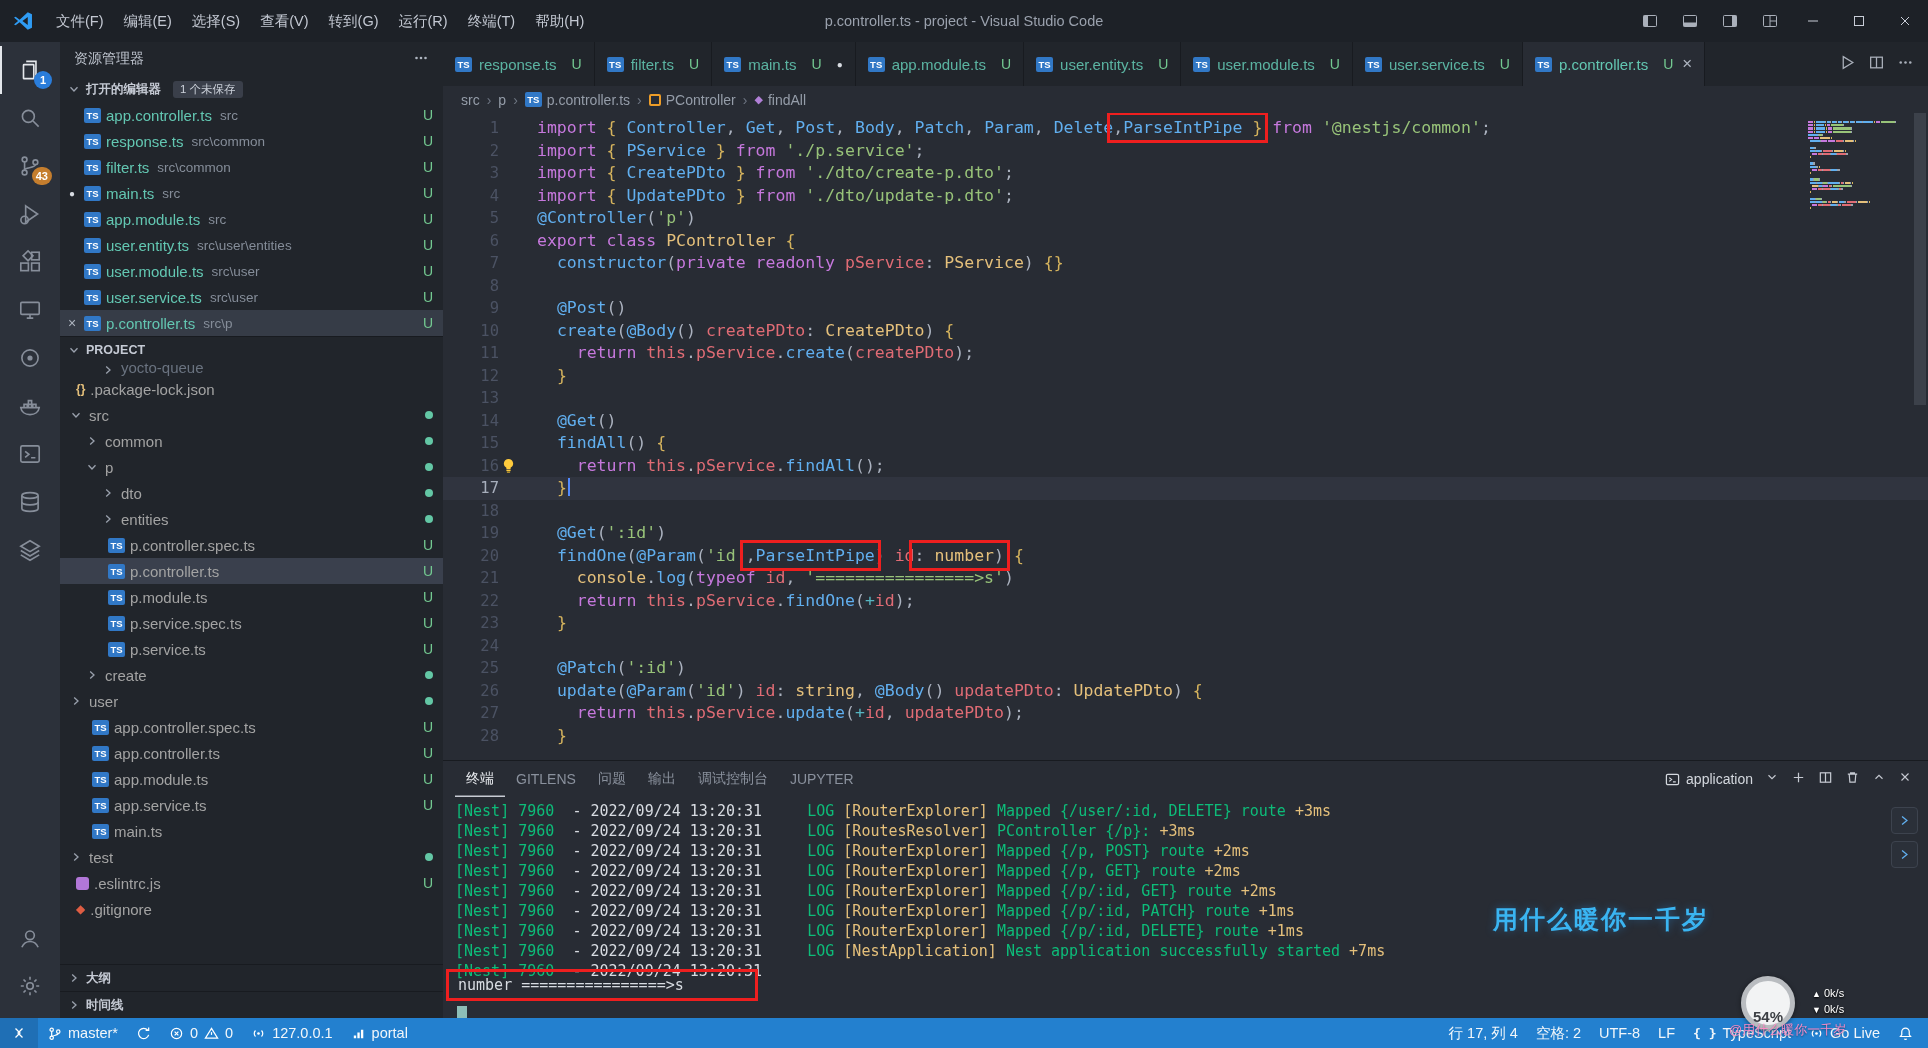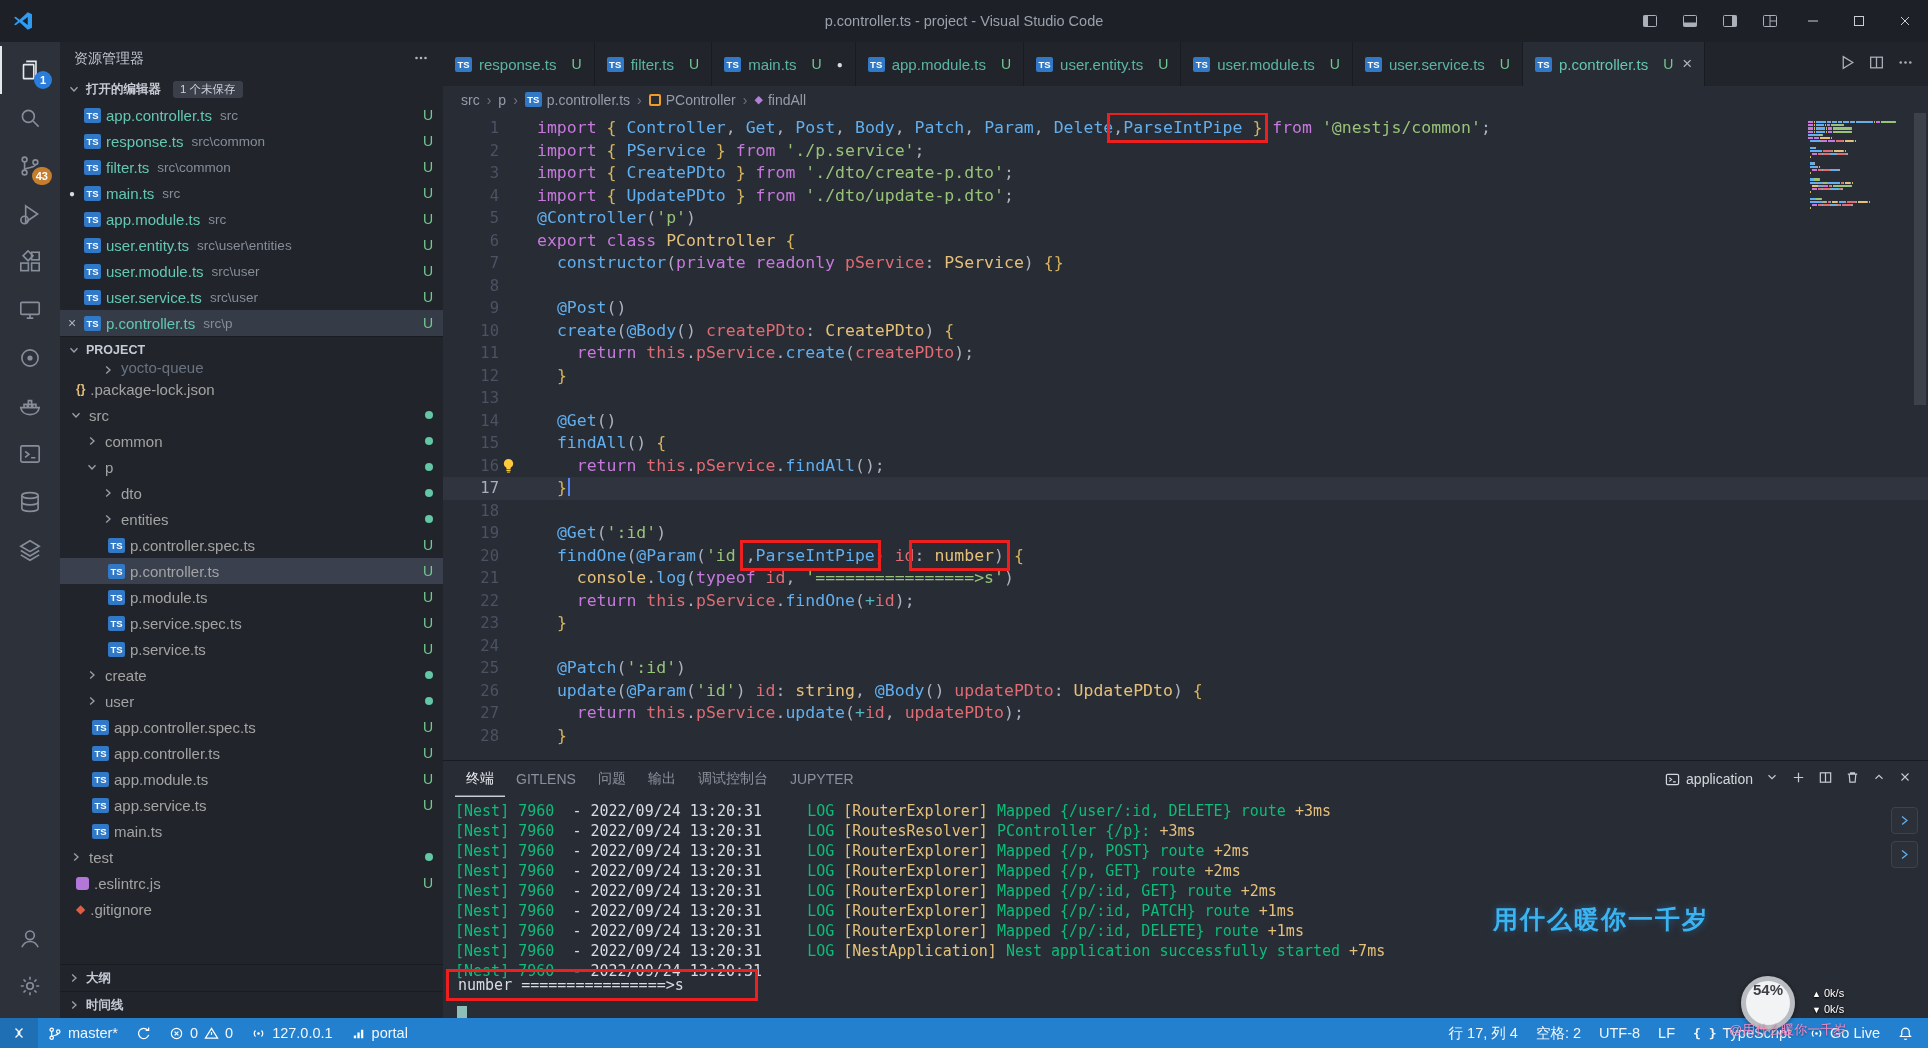--- a/index.html
+++ b/index.html
@@ -112,36 +112,46 @@
   
   .statusbar{height:30px;flex:none;background:#2380cf;display:flex;align-items:stretch;color:#f2f6fa;font-size:14.5px;position:relative;z-index:10;}
   .sb-item{display:flex;align-items:center;gap:6px;padding:0 9px;white-space:nowrap;}
   .sb-remote{background:#1f6fb5;padding:0 11px;}
   .sb-right{margin-left:auto;display:flex;align-items:center;padding-right:6px;}
   .statusbar svg{stroke:#fff;fill:none;stroke-width:1.3;}
   .sb-braces{font-family:"DejaVu Sans Mono",monospace;font-size:13px;font-weight:700;}
 
   
   .wm-big{position:absolute;left:1493px;top:903px;font-size:25px;font-weight:700;color:#3ab5f2;letter-spacing:2px;text-shadow:0 0 8px rgba(40,150,240,.45);z-index:50;}
-  .rec-circle{position:absolute;left:1741px;top:976px;width:54px;height:54px;border-radius:50%;background:#f2f3f4;border:5px solid #b9bcc0;display:flex;align-items:flex-start;justify-content:center;color:#3c3f44;font-weight:700;font-size:15px;z-index:60;box-shadow:0 1px 5px rgba(0,0,0,.45);}
+  .rec-circle{position:absolute;left:1741px;top:976px;width:54px;height:54px;border-radius:50%;background:#f2f3f4;border:5px solid #b9bcc0;display:flex;align-items:flex-end;justify-content:center;color:#3c3f44;font-weight:700;font-size:15px;z-index:60;box-shadow:0 1px 5px rgba(0,0,0,.45);}
   .net{position:absolute;left:1812px;top:986px;z-index:60;color:#fff;font-size:11px;line-height:15px;text-shadow:0 1px 2px #000;}
   .net .arr{font-size:9px;}
   .wm-corner{position:absolute;left:1729px;top:1021px;color:#ff8cc7;font-size:13px;z-index:70;opacity:.95;text-shadow:0 1px 2px rgba(0,0,0,.5);}
 </style>
 </head>
 <body>
 
 <div class="window">
 
   <div class="titlebar">
     <div class="vscode-logo">
       <svg width="22" height="22" viewBox="0 0 24 24">
           <path fill="#2f9cf4" d="M17.2 2.5L8.3 10.7 4 7.4 2.2 8.3l4.4 3.7-4.4 3.7 1.8.9 4.3-3.3 8.9 8.2 4.6-2.2V4.7L17.2 2.5zm0 5.2v8.6L11.4 12l5.8-4.3z"></path>
         </svg>
     </div>
+    <div class="menubar">
+        <div class="menu-item">文件(F)</div>
+        <div class="menu-item">编辑(E)</div>
+        <div class="menu-item">选择(S)</div>
+        <div class="menu-item">查看(V)</div>
+        <div class="menu-item">转到(G)</div>
+        <div class="menu-item">运行(R)</div>
+        <div class="menu-item">终端(T)</div>
+        <div class="menu-item">帮助(H)</div>
+      </div>
     <div class="window-title">p.controller.ts - project - Visual Studio Code</div>
     <div class="tb-controls">
       <div class="tb-ic">
           <svg width="16" height="16" viewBox="0 0 16 16">
             <rect x="1.5" y="2.5" width="13" height="11" rx="1" stroke="currentColor" fill="none"></rect>
             <rect x="1.5" y="2.5" width="4.5" height="11" fill="currentColor"></rect>
           </svg>
         </div>
       <div class="tb-ic">
           <svg width="16" height="16" viewBox="0 0 16 16">
@@ -476,21 +486,21 @@
           <div class="tree-row" style="padding-left: 24px;">
             <span class="chev">
               <svg width="12" height="12" viewBox="0 0 12 12">
                 <path d="M4.2 2.5l3.8 3.5-3.8 3.5" fill="none" stroke="#9aa1ad" stroke-width="1.3"></path>
               </svg>
             </span>
             <span class="tree-label">create</span>
             <span class="flex-sp"></span>
             <span class="change-dot"></span>
           </div>
-          <div class="tree-row" style="padding-left: 24px;">
+          <div class="tree-row" style="padding-left: 8px;">
             <span class="chev">
               <svg width="12" height="12" viewBox="0 0 12 12">
                 <path d="M4.2 2.5l3.8 3.5-3.8 3.5" fill="none" stroke="#9aa1ad" stroke-width="1.3"></path>
               </svg>
             </span>
             <span class="tree-label">user</span>
             <span class="flex-sp"></span>
             <span class="change-dot"></span>
           </div>
           <div class="tree-row" style="padding-left: 24px;">

